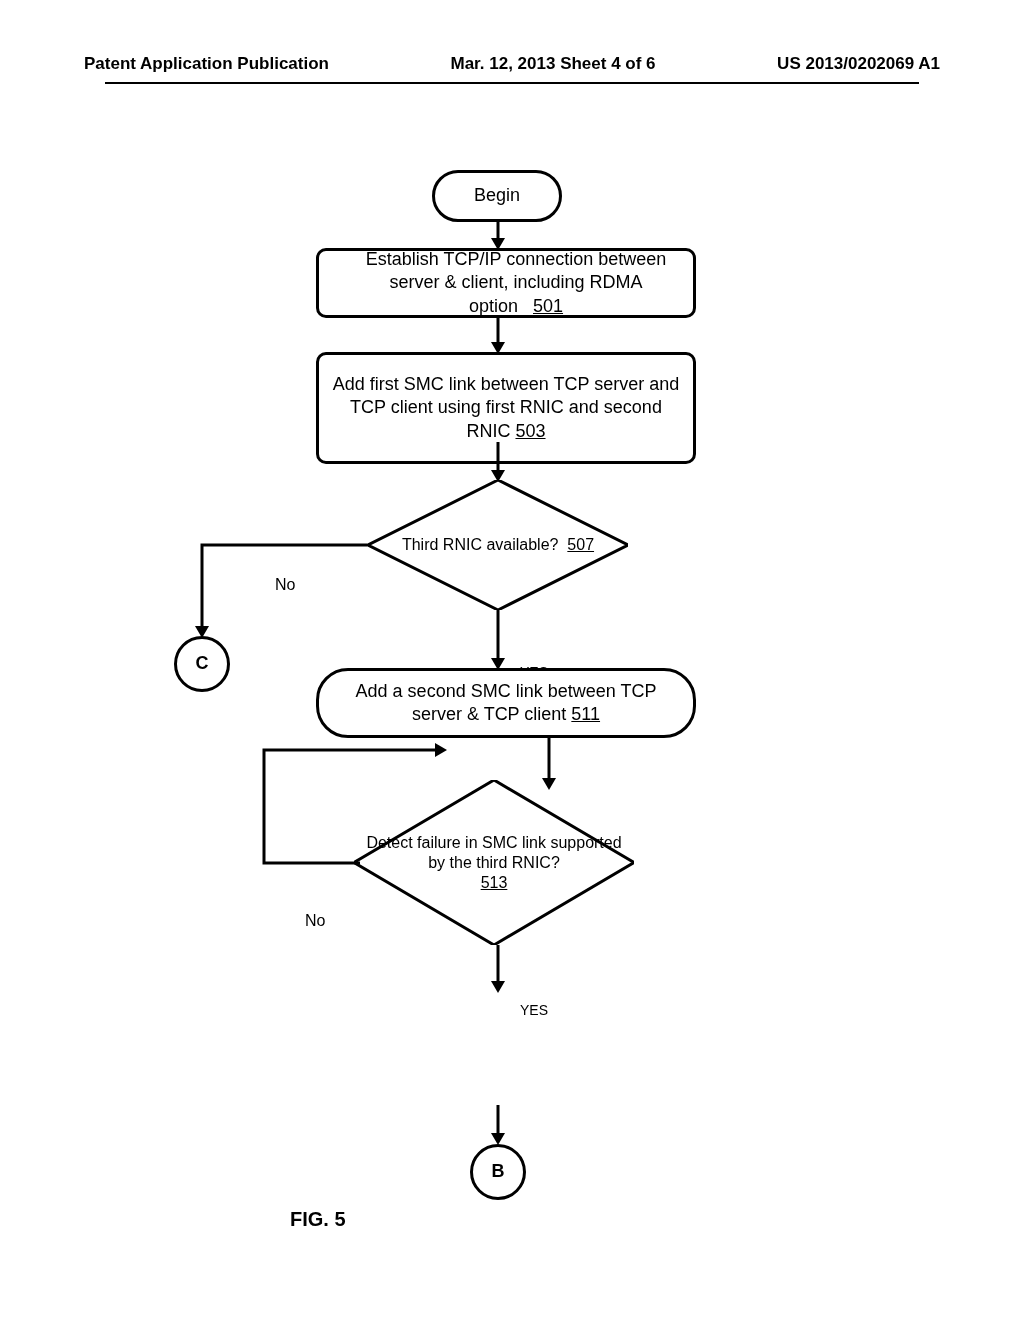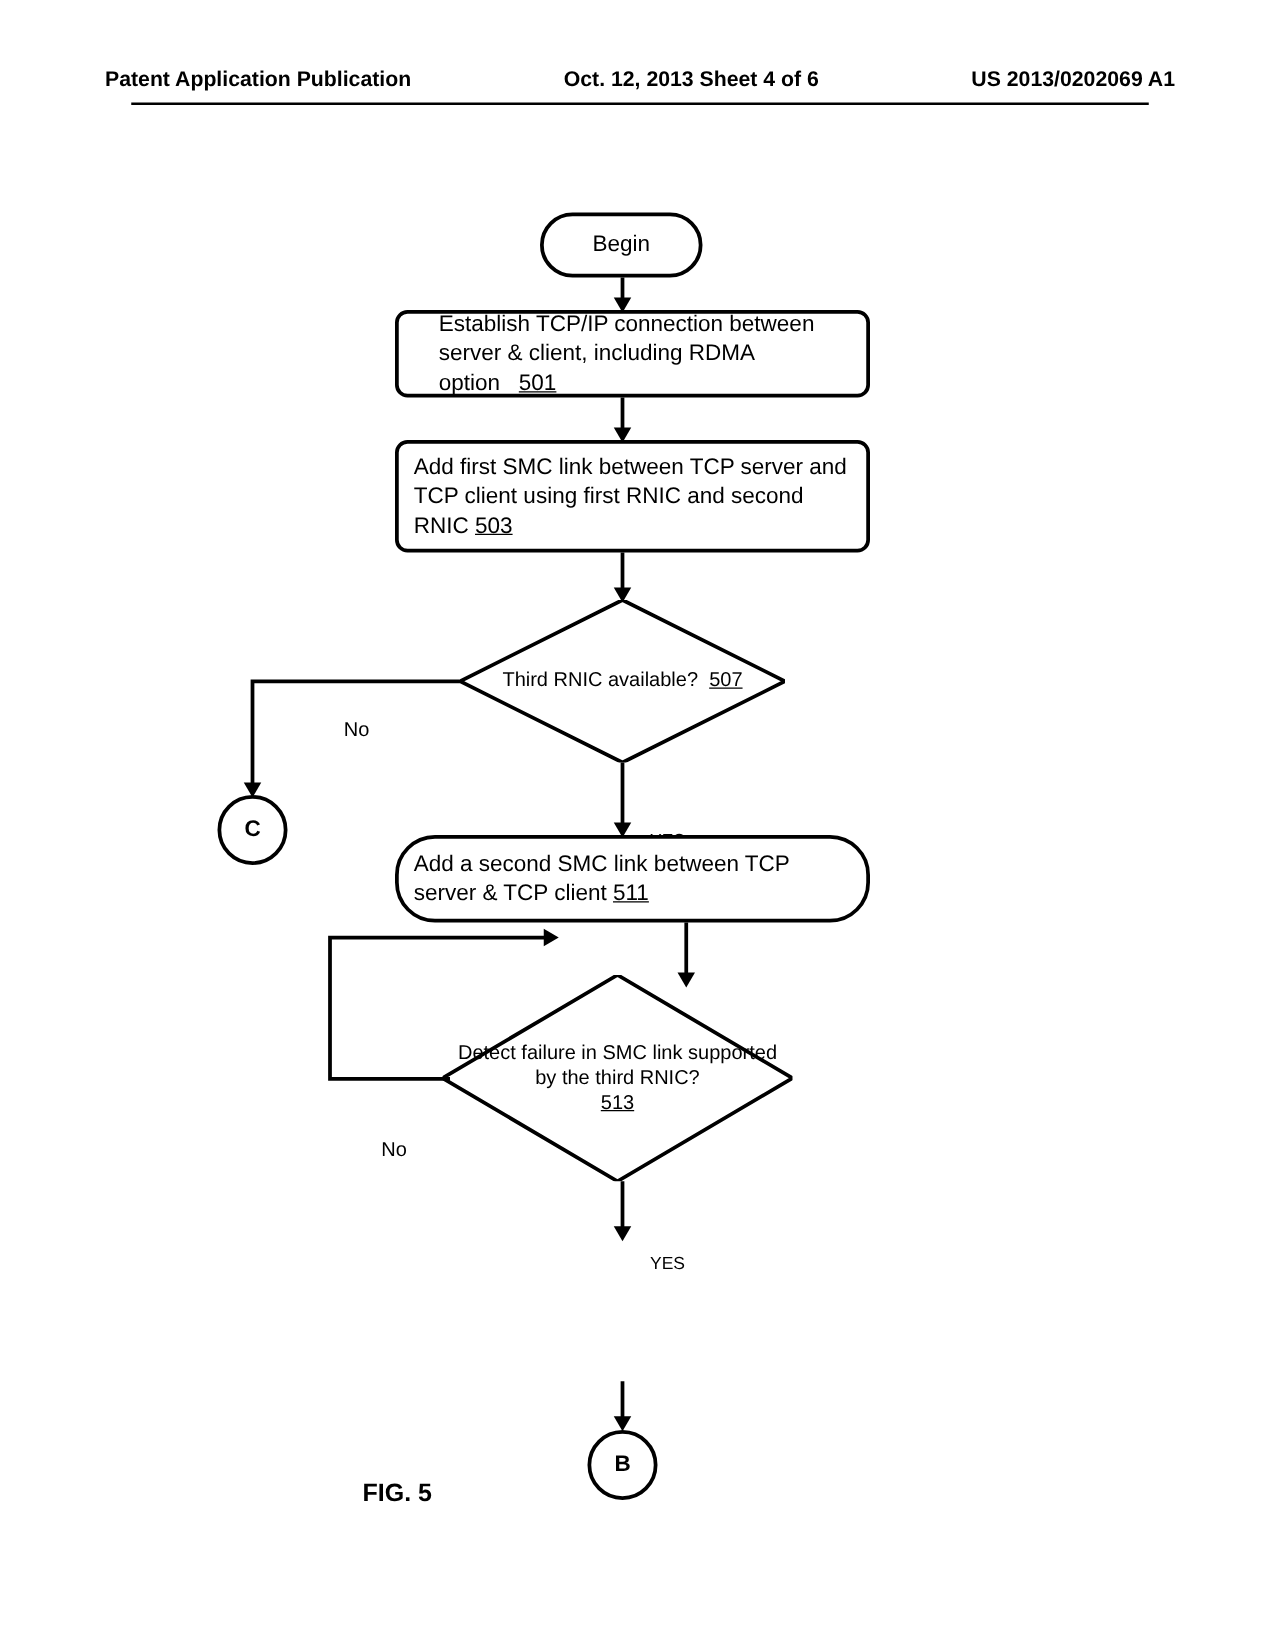--- a/index.html
+++ b/index.html
@@ -37,21 +37,21 @@
     width: 1024px;
     height: 1150px;
   }
   .node {
     position: absolute;
     border: 3px solid #000;
     background: #fff;
     display: flex;
     align-items: center;
     justify-content: center;
-    text-align: left;
+    text-align: center;
     font-size: 18px;
     line-height: 1.3;
     padding: 8px 12px;
   }
   .rect { border-radius: 10px; }
   .terminator { border-radius: 26px; height: 52px; }
   .circle { border-radius: 50%; font-weight: bold; }
   .diamond-wrap {
     position: absolute;
     display: flex;
@@ -82,21 +82,21 @@
     font-size: 20px;
     font-weight: bold;
   }
   svg.arrow { position: absolute; overflow: visible; }
 </style>
 </head>
 <body>
 
 <div class="header">
   <span>Patent Application Publication</span>
-  <span>Oct. 12, 2013  Sheet 4 of 6</span>
+  <span>Mar. 12, 2013  Sheet 4 of 6</span>
   <span>US 2013/0202069 A1</span>
 </div>
 <div class="header-line"></div>
 
 <div class="canvas">
 
   <div class="node terminator" style="left:432px; top:50px; width:130px;">
     <span style="font-weight:normal;">Begin</span>
   </div>
 
@@ -109,21 +109,21 @@
     <span>
       <span>Establish TCP/IP connection between server &amp; client, including RDMA option</span>&nbsp;&nbsp;&nbsp;<span class="ref">501</span>
     </span>
   </div>
 
   <svg class="arrow" style="left:497px; top:198px; width:2px; height:36px;">
     <line x1="1" y1="0" x2="1" y2="26" stroke="#000" stroke-width="3"></line>
     <polygon points="1,36 -6,24 8,24" fill="#000"></polygon>
   </svg>
 
-  <div class="node rect" style="left:316px; top:232px; width:380px; height:90px;">
+  <div class="node rect" style="left:316px; top:232px; width:380px; height:112px;">
     <span>
       <span>Add first SMC link between TCP server and TCP client using first RNIC and second RNIC</span> <span class="ref">503</span>
     </span>
   </div>
 
   <svg class="arrow" style="left:497px; top:322px; width:2px; height:40px;">
     <line x1="1" y1="0" x2="1" y2="30" stroke="#000" stroke-width="3"></line>
     <polygon points="1,40 -6,28 8,28" fill="#000"></polygon>
   </svg>
 
@@ -191,15 +191,15 @@
 
   <svg class="arrow" style="left:497px; top:985px; width:2px; height:40px;">
     <line x1="1" y1="0" x2="1" y2="30" stroke="#000" stroke-width="3"></line>
     <polygon points="1,40 -6,28 8,28" fill="#000"></polygon>
   </svg>
 
   <div class="node circle" style="left:470px; top:1024px; width:56px; height:56px;">
     <span>B</span>
   </div>
 
-  <div class="fig-label" style="left:290px; top:1064px;">FIG. 5</div>
+  <div class="fig-label" style="left:290px; top:1088px;">FIG. 5</div>
 
 </div>
 
 </body></html>

